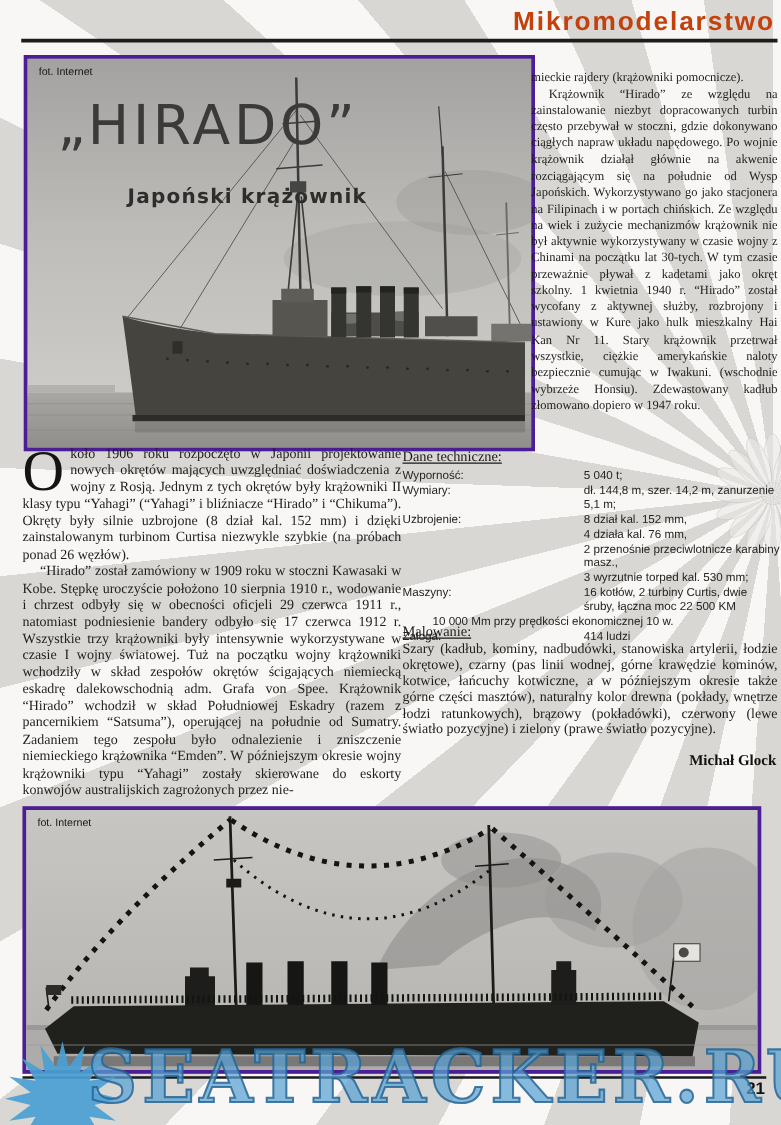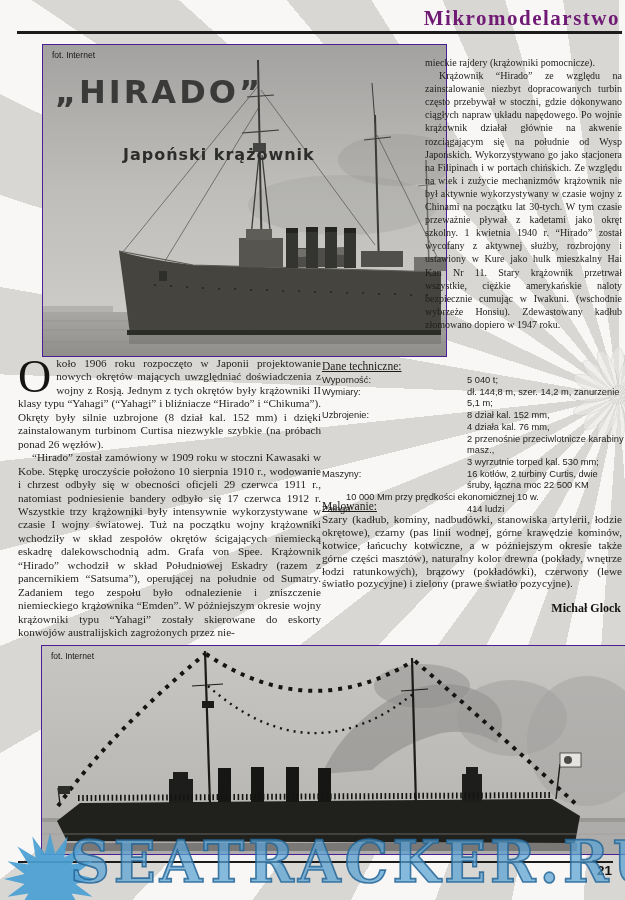--- a/index.html
+++ b/index.html
@@ -10,37 +10,37 @@
   }
   
   .rays{
     position:absolute;inset:0;z-index:0;
     background:repeating-conic-gradient(from 112deg at 99% 44%, #d8d7d4 0deg 8deg, rgba(0,0,0,0) 8deg 16deg);
   }
   .emblem{position:absolute;left:568px;top:345px;width:100px;height:100px;z-index:0;opacity:.55;}
   
   .mag-title{
     position:absolute;top:6px;right:5px;z-index:2;
-    font-family:Liberation Serif, serif;font-weight:bold;
-    font-size:21px;letter-spacing:1.5px;color:#701a75;
+    font-family:Liberation Sans, sans-serif;font-weight:bold;
+    font-size:21px;letter-spacing:1.5px;color:#c2410c;
   }
   .header-rule{position:absolute;top:31px;left:17px;width:605px;height:3px;background:#1c1c1c;z-index:2;}
   
-  .photo{position:absolute;border:1px solid #4c1d95;background:#b8b7b4;z-index:2;margin-left:23px;}
+  .photo{position:absolute;border:3px solid #4c1d95;background:#b8b7b4;z-index:2;}
   .photo-top{left:19px;top:44px;width:403px;height:311px;}
   .photo-bottom{left:18px;top:645px;width:585px;height:208px;}
   .photo svg{position:absolute;inset:0;width:100%;height:100%;}
   .photo-credit{
     position:absolute;left:9px;top:5px;z-index:3;
     font-family:"Liberation Sans",sans-serif;font-size:8.5px;color:#161614;
   }
   .hirado-title{
-    position:absolute;left:12px;top:28px;z-index:3;
-    font-family:"DejaVu Sans",sans-serif;font-weight:bold;
-    font-size:32px;letter-spacing:3px;color:#3a3a38;
+    position:absolute;left:24px;top:28px;z-index:3;
+    font-family:"DejaVu Sans",sans-serif;font-weight:normal;
+    font-size:44px;letter-spacing:3px;color:#3a3a38;
   }
   .hirado-sub{
     position:absolute;left:80px;top:100px;z-index:3;
     font-family:"DejaVu Sans",sans-serif;font-weight:bold;
     font-size:16px;letter-spacing:1px;color:#2d2d2b;
   }
   
   .col-right{
     position:absolute;left:425px;top:56px;width:197px;height:330px;z-index:2;
     font-size:10px;line-height:13.1px;text-align:justify;

